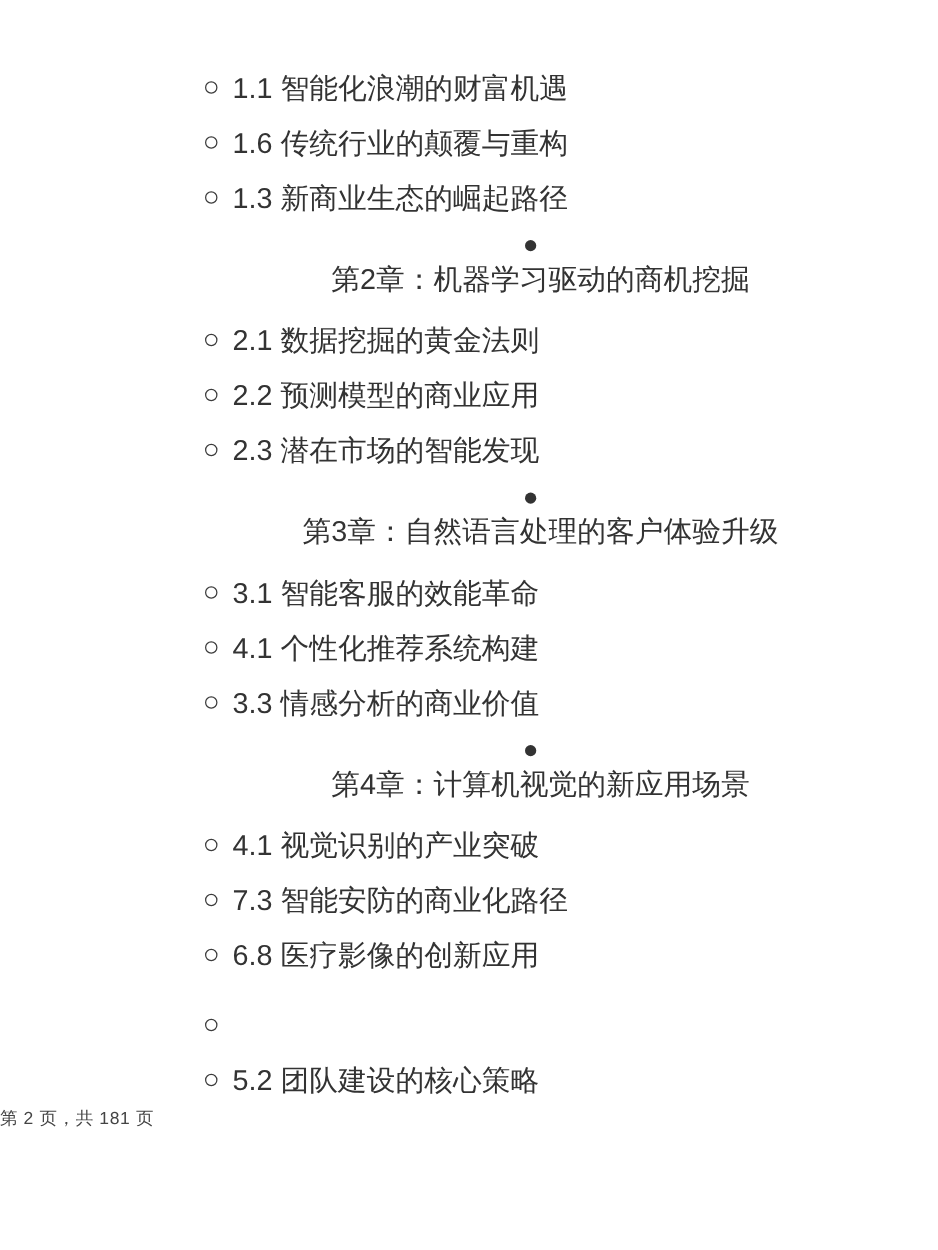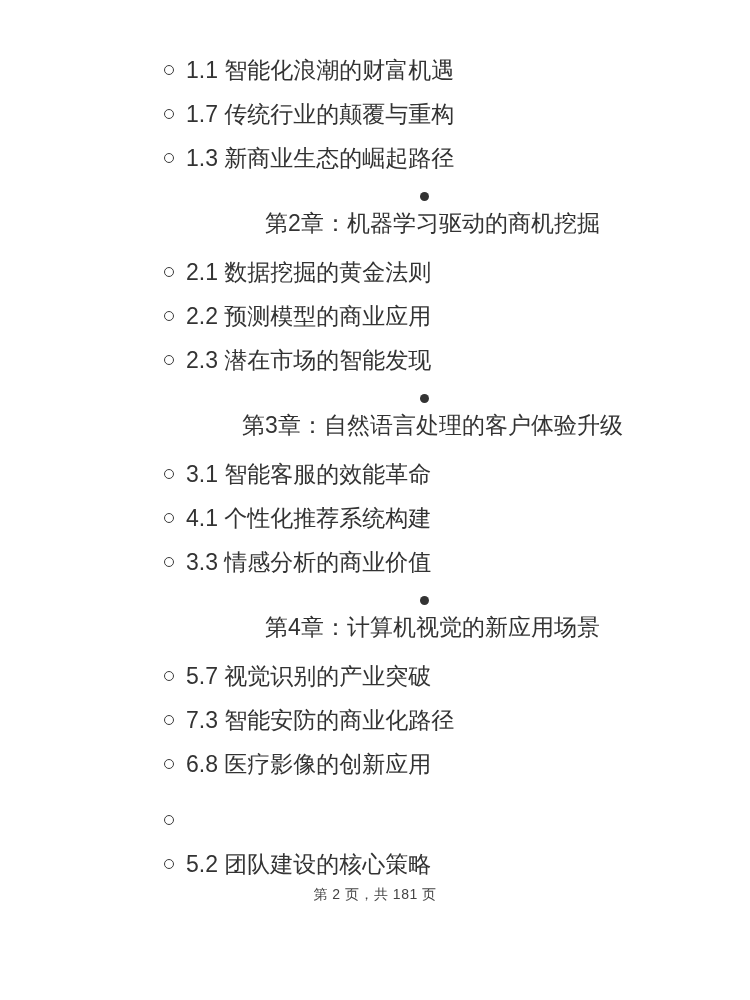--- a/index.html
+++ b/index.html
@@ -63,39 +63,38 @@
     margin-right: 12px;
   }
   .item-text {
     display: inline-block;
   }
   .footer {
     position: absolute;
     left: 0;
     right: 0;
     bottom: 32px;
-    text-align: center;
     font-size: 14px;
     color: #444444;
     letter-spacing: 0.5px;
   }
 </style>
 </head>
 <body>
 
 <div class="page">
 
   <div>
     <div class="line sub-line">
       <span class="bullet bullet-circle"></span>
       <span class="item-text">1.1 智能化浪潮的财富机遇</span>
     </div>
     <div class="line sub-line">
       <span class="bullet bullet-circle"></span>
-      <span class="item-text">1.7 传统行业的颠覆与重构</span>
+      <span class="item-text">1.6 传统行业的颠覆与重构</span>
     </div>
     <div class="line sub-line">
       <span class="bullet bullet-circle"></span>
       <span class="item-text">1.3 新商业生态的崛起路径</span>
     </div>
   </div>
 
   <div class="chapter-block">
     <div class="line chapter-line">
       <span class="bullet bullet-disc"></span>
@@ -134,21 +133,21 @@
     </div>
   </div>
 
   <div class="chapter-block">
     <div class="line chapter-line">
       <span class="bullet bullet-disc"></span>
       <span class="item-text">第4章：计算机视觉的新应用场景</span>
     </div>
     <div class="line sub-line">
       <span class="bullet bullet-circle"></span>
-      <span class="item-text">5.7 视觉识别的产业突破</span>
+      <span class="item-text">4.1 视觉识别的产业突破</span>
     </div>
     <div class="line sub-line">
       <span class="bullet bullet-circle"></span>
       <span class="item-text">7.3 智能安防的商业化路径</span>
     </div>
     <div class="line sub-line">
       <span class="bullet bullet-circle"></span>
       <span class="item-text">6.8 医疗影像的创新应用</span>
     </div>
   </div>

